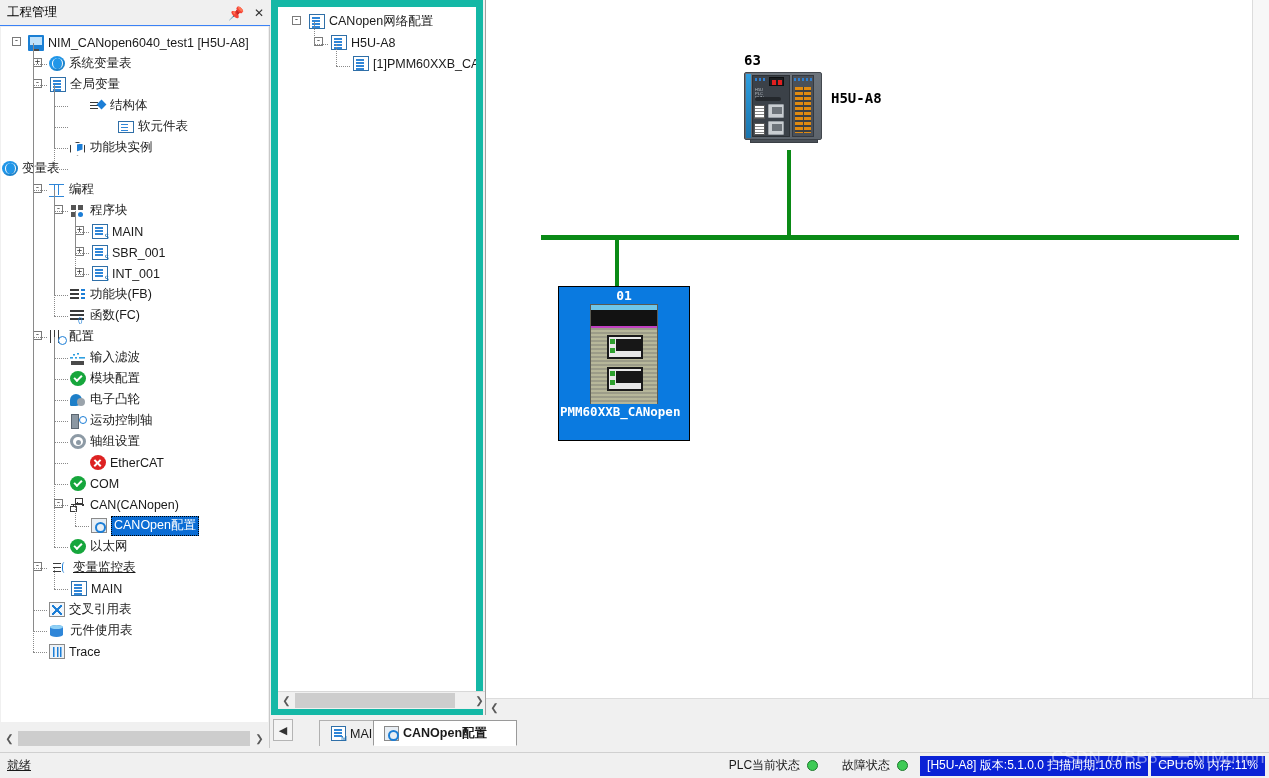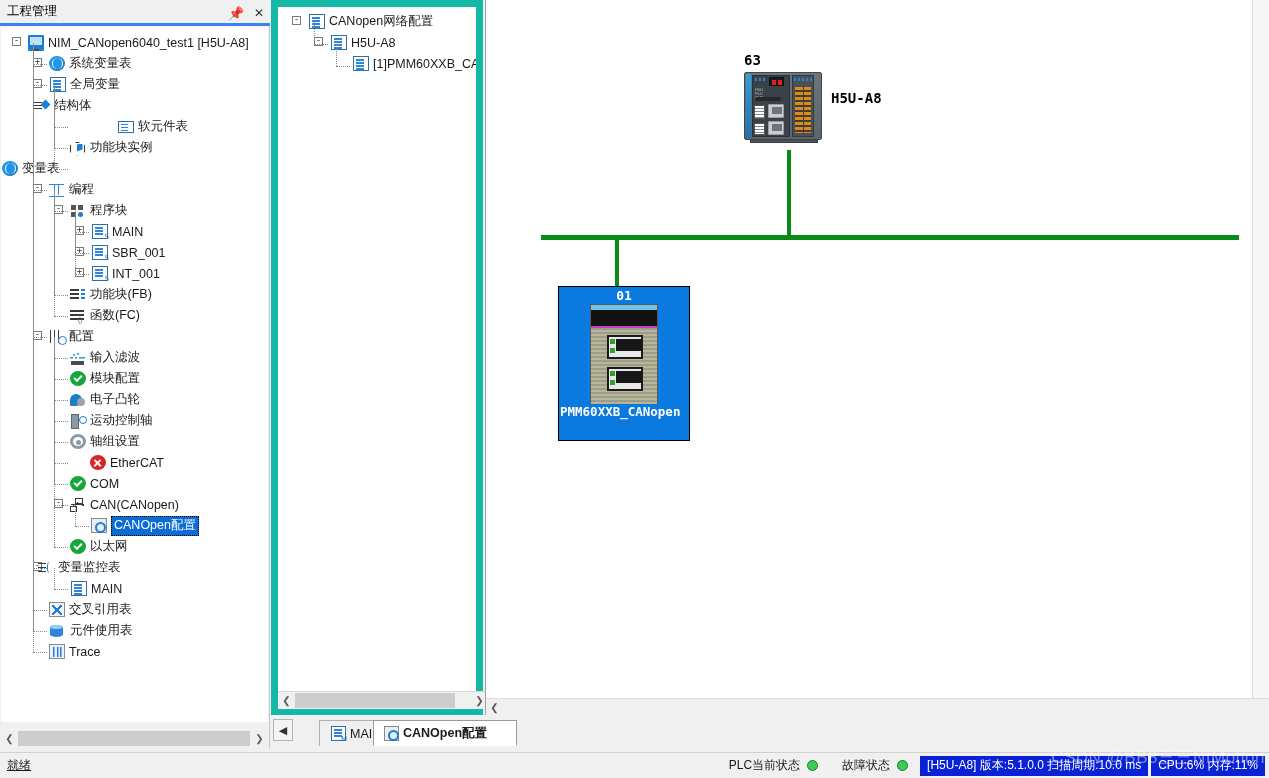--- a/index.html
+++ b/index.html
@@ -16,21 +16,21 @@
 
   
   #left-panel {
     position: absolute; left: 0; top: 0; width: 270px; height: 748px;
     background: #f0f0f0;
     border-right: 1px solid #c8c8c8;
   }
   #left-title {
     position: absolute; left: 0; top: 0; width: 270px; height: 26px;
     background: #f0f0f0;
-    border-bottom: 3px solid #3b82f6;
+    border-bottom: 1px solid #3b82f6;
     display: flex; align-items: center;
   }
   #left-title .ttl {
     margin-left: 7px; font-size: 12.5px; color: #000; font-weight: normal;
   }
   #left-title .btns {
     position: absolute; right: 6px; top: 0; height: 26px;
     display: flex; align-items: center; gap: 9px;
   }
   .titlebtn { font-size: 12px; color: #333; cursor: default; line-height: 1; }
@@ -306,21 +306,21 @@
           <div class="trow" style="padding-left: 47px;">
             <span class="exp" data-g="+" style="left: 31px; top: 5px;"></span>
             <span class="ic ic-globe"></span>
             <span class="lbl">系统变量表</span>
           </div>
           <div class="trow" style="padding-left: 47px;">
             <span class="exp" data-g="-" style="left: 31px; top: 5px;"></span>
             <span class="ic ic-doc"></span>
             <span class="lbl">全局变量</span>
           </div>
-          <div class="trow" style="padding-left: 32px;">
+          <div class="trow" style="padding-left: 88px;">
             <span class="ic ic-struct"></span>
             <span class="lbl">结构体</span>
           </div>
           <div class="trow" style="padding-left: 68px; margin-left: 48px;">
             <span class="ic ic-bubble"></span>
             <span class="lbl">软元件表</span>
           </div>
           <div class="trow" style="padding-left: 68px;">
             <span class="ic ic-cube"></span>
             <span class="lbl">功能块实例</span>
@@ -413,21 +413,21 @@
             <span class="lbl">CAN(CANopen)</span>
           </div>
           <div class="trow sel" style="padding-left: 89px;">
             <span class="ic ic-cog-sq"></span>
             <span class="lbl">CANOpen配置</span>
           </div>
           <div class="trow" style="padding-left: 68px;">
             <span class="ic ic-ok"></span>
             <span class="lbl">以太网</span>
           </div>
-          <div class="trow" style="padding-left: 36px;">
+          <div class="trow" style="padding-left: 51px; text-decoration: underline;">
             <span class="exp" data-g="-" style="left: 31px; top: 5px;"></span>
             <span class="ic ic-watch"></span>
             <span class="lbl">变量监控表</span>
           </div>
           <div class="trow" style="padding-left: 68px;">
             <span class="ic ic-lines"></span>
             <span class="lbl">MAIN</span>
           </div>
           <div class="trow" style="padding-left: 47px;">
             <span class="ic ic-xref"></span>

